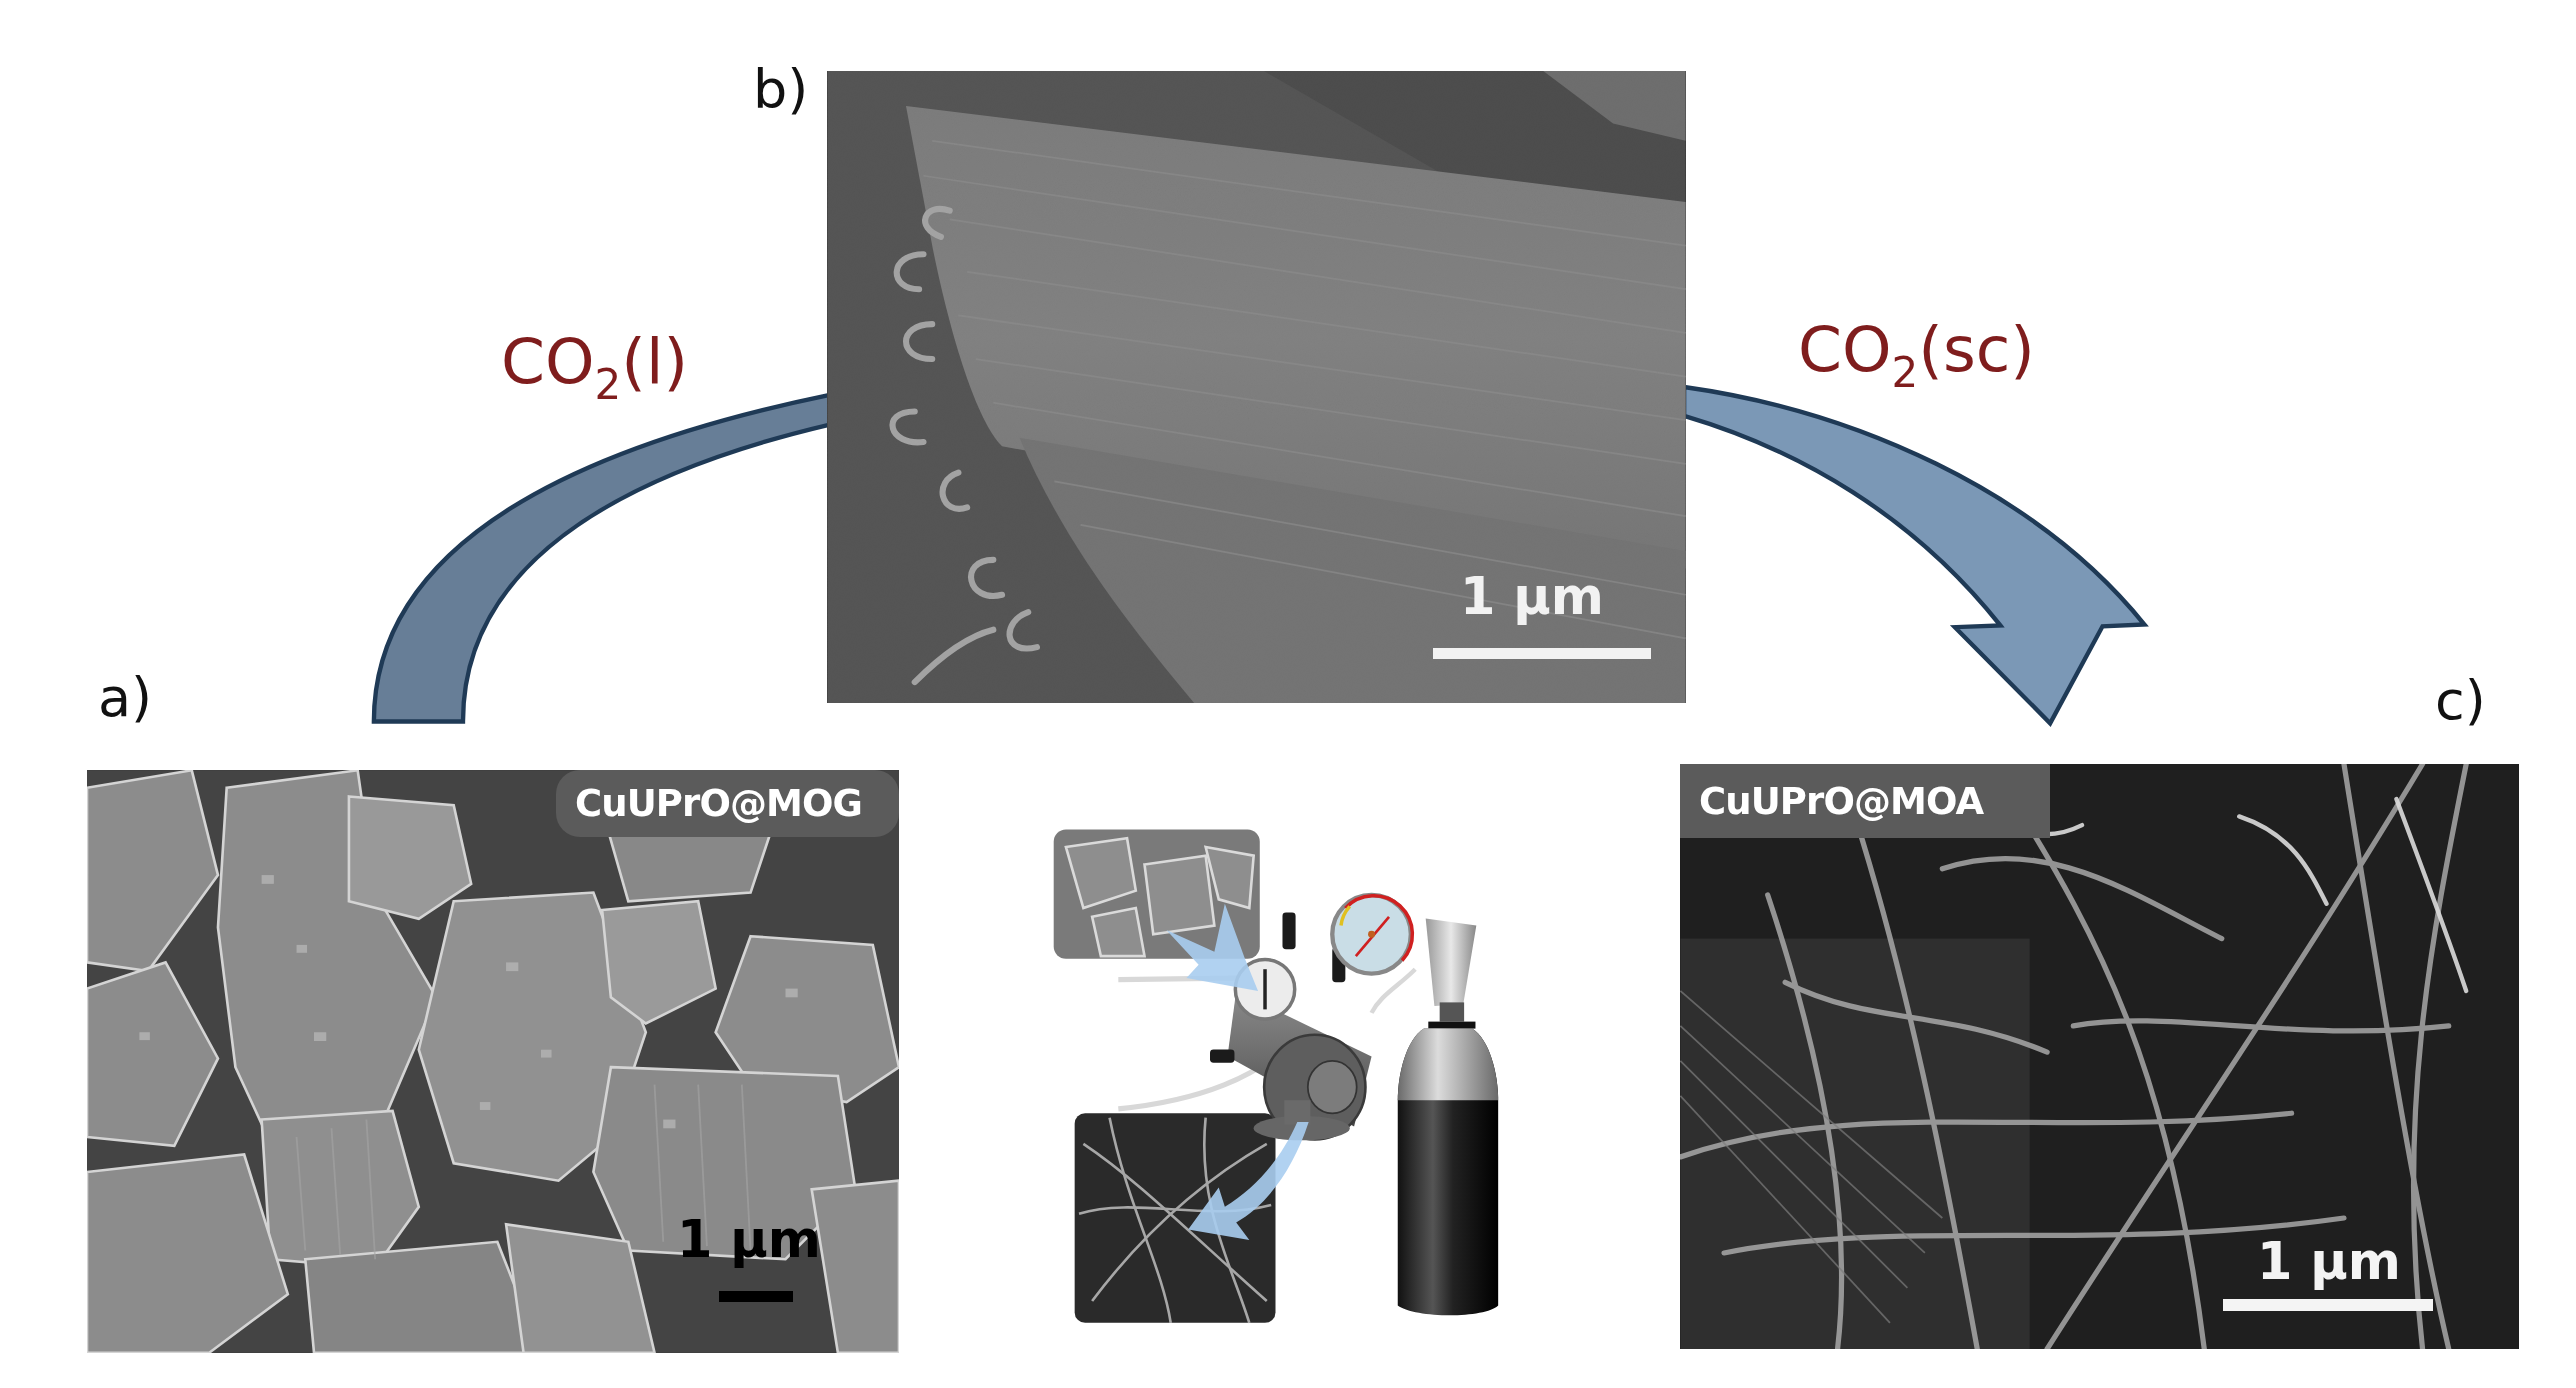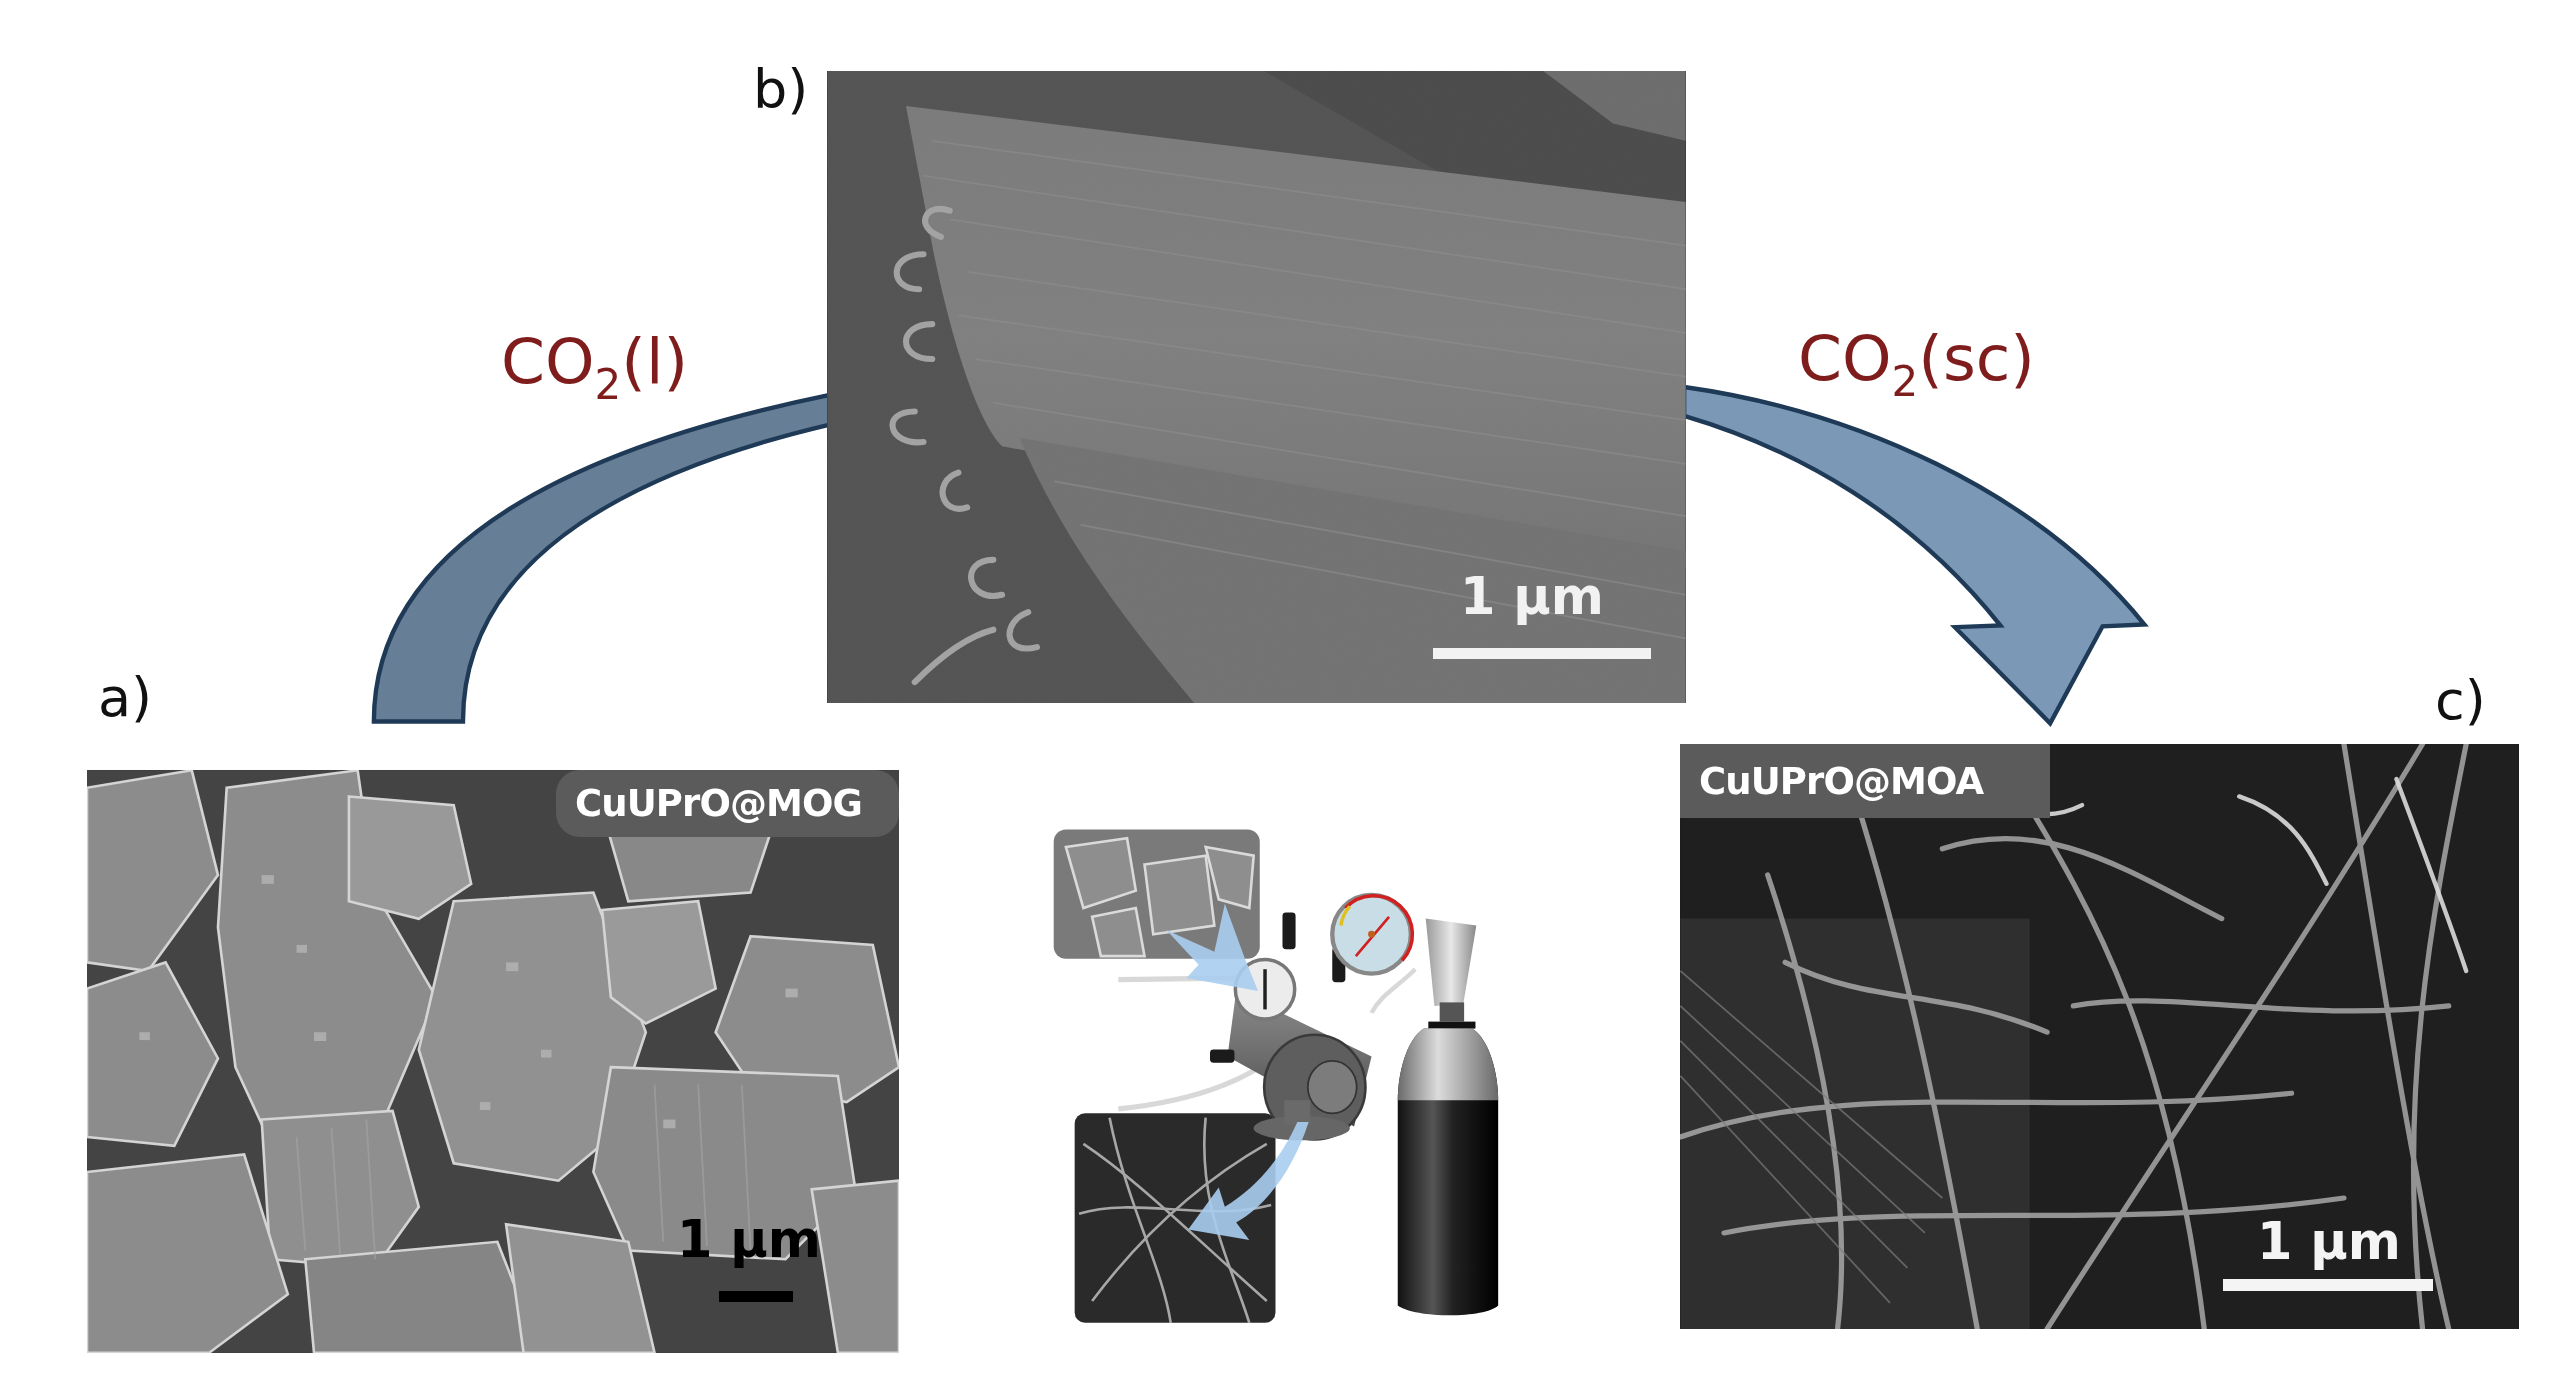--- a/index.html
+++ b/index.html
@@ -20,21 +20,21 @@
 <svg class="abs" style="left:0;top:0;" width="2576" height="1388" viewBox="0 0 2949 1589">
 
   <path d="M428,826 C428,640 620,520 950,452 L950,486 C700,545 530,650 530,826 Z" fill="#677e97" stroke="#1f3a56" stroke-width="5"></path>
 
   <path d="M1928,443 C2120,470 2330,560 2455,715 L2407,717 L2347,828 L2238,718 L2290,716 C2190,590 2060,515 1928,476 Z" fill="#7b98b6" stroke="#1f3a56" stroke-width="5" stroke-linejoin="miter"></path>
 </svg>
 
 <div class="arrow-label" style="left:501px;top:330px;">
   <span>CO</span><sub>2</sub><span>(l)</span>
 </div>
-<div class="arrow-label" style="left:1798px;top:327px;">
+<div class="arrow-label" style="left:1798px;top:318px;">
   <span>CO</span><sub>2</sub><span>(sc)</span>
 </div>
 
 <div class="panel-label" style="left:98px;top:671px;">a)</div>
 <div class="panel-label" style="left:753px;top:63px;">b)</div>
 <div class="panel-label" style="left:2435px;top:674px;">c)</div>
 
 <div class="sem" style="left:827px;top:59px;width:859px;height:632px;background:#2e2e2e;">
   <svg width="859" height="632" viewBox="0 0 983 724">
     <defs>
@@ -126,21 +126,21 @@
       <path d="M650,360 L660,540"></path>
         <path d="M700,360 L710,545"></path>
         <path d="M750,360 L760,550"></path>
     </g>
   </svg>
   <div class="tag" style="left:469px;top:0;width:343px;height:67px;border-radius:24px;">CuUPrO@MOG</div>
   <div class="scale-text" style="left:590px;top:444px;color:#000;">1 µm</div>
   <div class="scale-bar" style="left:632px;top:521px;width:74px;height:10.5px;background:#000;"></div>
 </div>
 
-<div class="sem" style="left:1680px;top:732px;width:839px;height:585px;background:#1e1e1e;">
+<div class="sem" style="left:1680px;top:752px;width:839px;height:585px;background:#1e1e1e;">
   <svg width="839" height="585" viewBox="0 0 960 670">
     <rect width="960" height="670" fill="#1f1f1f"></rect>
     <rect x="0" y="200" width="400" height="470" fill="#3a3a3a" opacity="0.6"></rect>
     <g stroke="#a8a8a8" stroke-width="6" fill="none" opacity="0.85" stroke-linecap="round">
       <path d="M200,60 C260,250 300,450 340,670"></path>
       <path d="M100,150 C150,300 200,500 180,670"></path>
       <path d="M380,40 C480,200 560,350 600,670"></path>
       <path d="M850,0 C700,250 560,450 420,670"></path>
       <path d="M900,0 C860,200 820,400 850,670"></path>
       <path d="M760,0 C800,250 840,500 880,670"></path>

